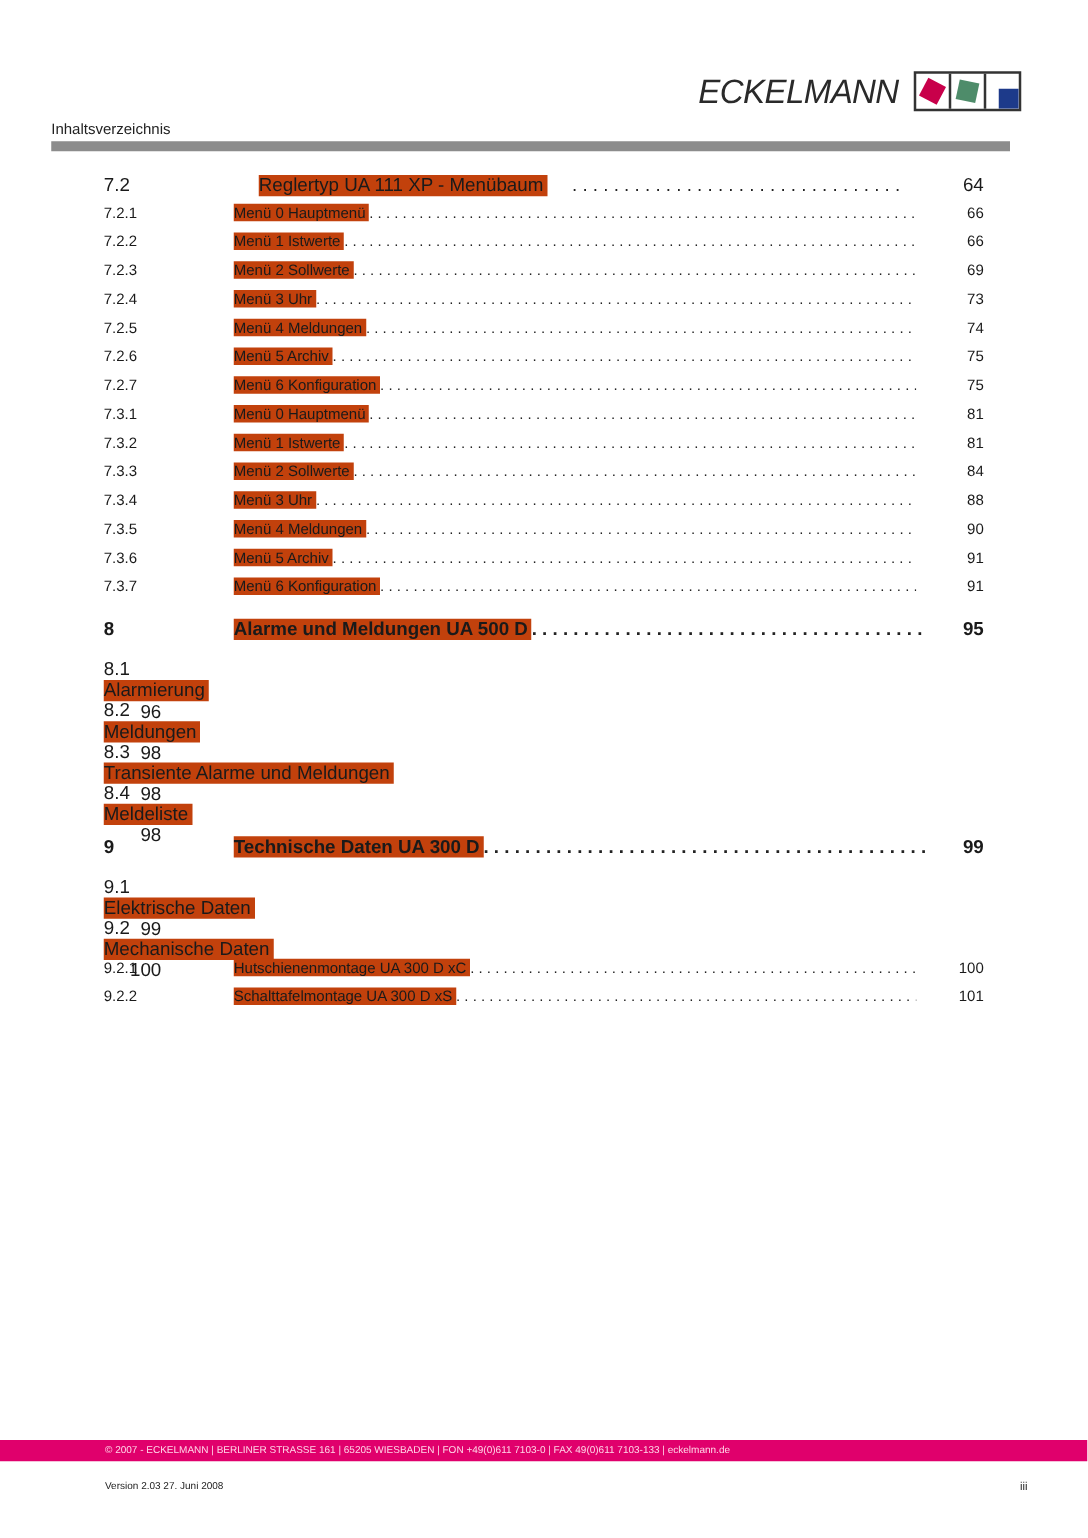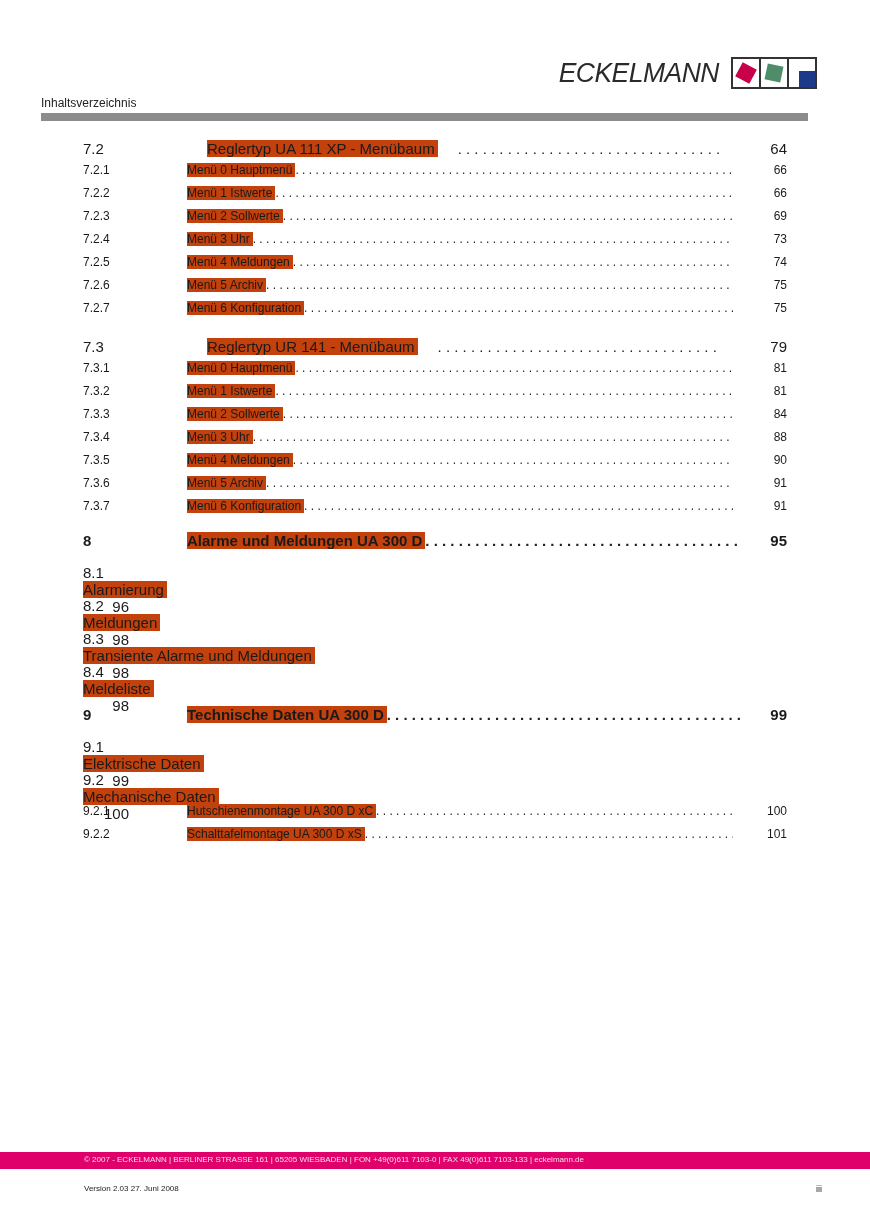--- a/index.html
+++ b/index.html
@@ -102,26 +102,20 @@
       <span class="title">Menü 5 Archiv</span>
       <span class="dots"></span>
       <span class="page">75</span>
     </div>
     <div class="row l3">
       <span class="num">7.2.7</span>
       <span class="title">Menü 6 Konfiguration</span>
       <span class="dots"></span>
       <span class="page">75</span>
     </div>
-    <div class="row l2 gap-top">
-      <span class="num">7.3</span>
-      <span class="title">Reglertyp UR 141  - Menübaum</span>
-      <span class="dots"></span>
-      <span class="page">79</span>
-    </div>
     <div class="row l3">
       <span class="num">7.3.1</span>
       <span class="title">Menü 0 Hauptmenü</span>
       <span class="dots"></span>
       <span class="page">81</span>
     </div>
     <div class="row l3">
       <span class="num">7.3.2</span>
       <span class="title">Menü 1 Istwerte</span>
       <span class="dots"></span>
@@ -152,21 +146,21 @@
       <span class="page">91</span>
     </div>
     <div class="row l3">
       <span class="num">7.3.7</span>
       <span class="title">Menü 6 Konfiguration</span>
       <span class="dots"></span>
       <span class="page">91</span>
     </div>
     <div class="row l1">
       <span class="num">8</span>
-      <span class="title">Alarme und Meldungen UA 300 D</span>
+      <span class="title">Alarme und Meldungen UA 500 D</span>
       <span class="dots"></span>
       <span class="page">95</span>
     </div>
     <div class="row l2b">
       <span class="num">8.1</span>
       <span class="title">Alarmierung</span>
       <span class="dots"></span>
       <span class="page">96</span>
     </div>
     <div class="row l2b">

